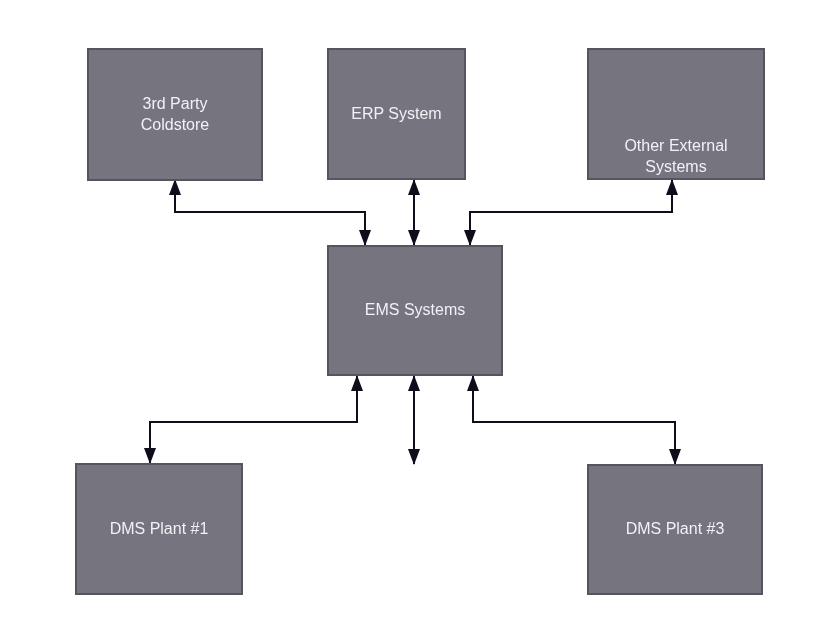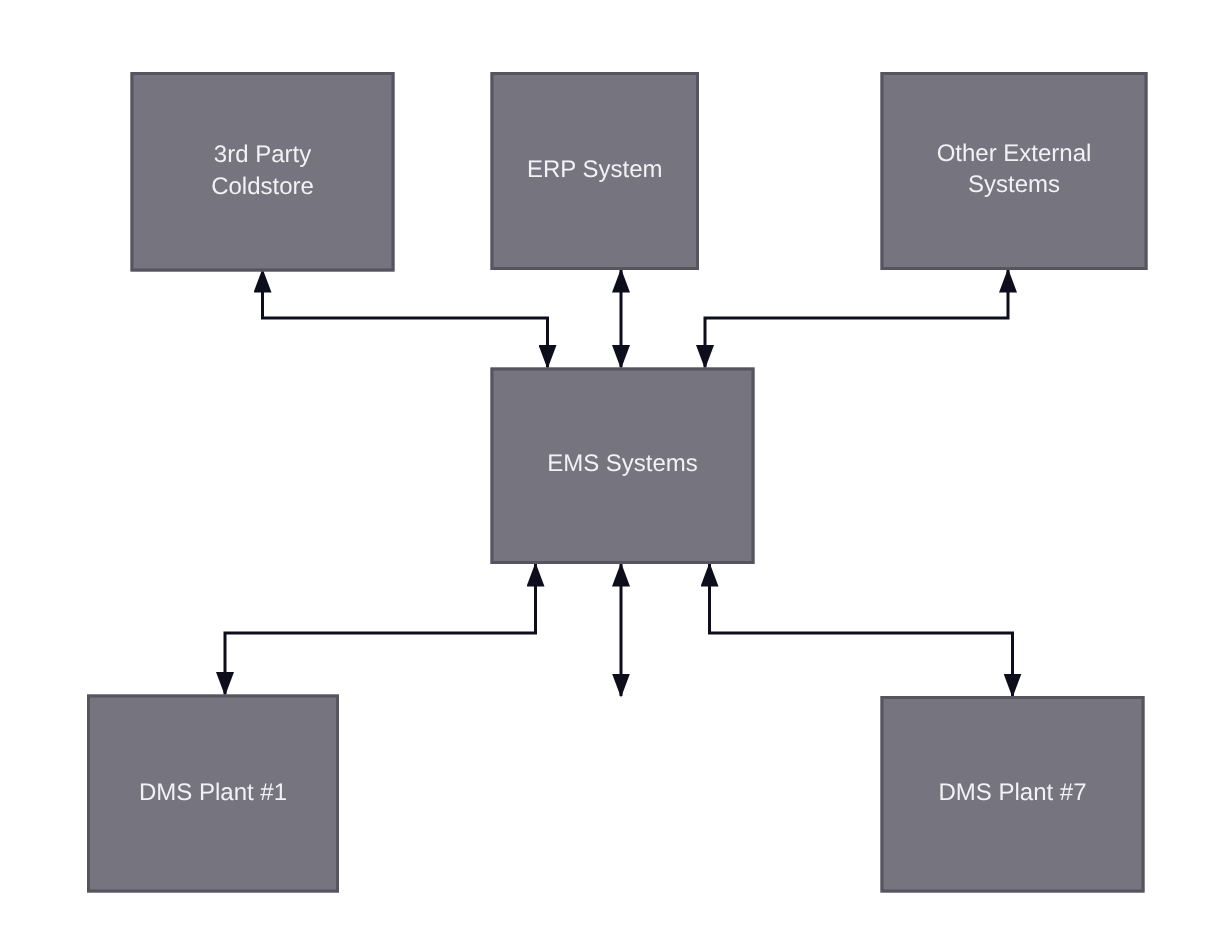--- a/index.html
+++ b/index.html
@@ -33,23 +33,23 @@
     display: flex;
     align-items: center;
     justify-content: center;
     text-align: center;
   }
   .node .label {
     max-width: 132px;
   }
   .n-coldstore { left: 87px;  top: 48px;  width: 176px; height: 133px; }
   .n-erp       { left: 327px; top: 48px;  width: 139px; height: 132px; }
-  .n-other     { left: 587px; top: 48px;  width: 178px; height: 132px; }
+  .n-other     { left: 587px; top: 48px;  width: 178px; height: 132px; align-items: flex-end; }
   .n-ems       { left: 327px; top: 245px; width: 176px; height: 131px; }
-  .n-dms1      { left: 58px;  top: 463px; width: 168px; height: 132px; }
+  .n-dms1      { left: 75px;  top: 463px; width: 168px; height: 132px; }
   .n-dms2      { left: 325px; top: 464px; width: 177px; height: 131px; }
   .n-dms3      { left: 587px; top: 464px; width: 176px; height: 131px; }
   .edge {
     fill: none;
     stroke: #0D0D1C;
     stroke-width: 2;
   }
 </style>
 </head>
 <body>
@@ -91,16 +91,16 @@
   <div class="node n-ems">
     <span class="label">EMS Systems</span>
   </div>
 
   <div class="node n-dms1">
     <span class="label">DMS Plant #1</span>
   </div>
 
 
   <div class="node n-dms3">
-    <span class="label">DMS Plant #7</span>
+    <span class="label">DMS Plant #3</span>
   </div>
 
 </div>
 
 </body></html>

